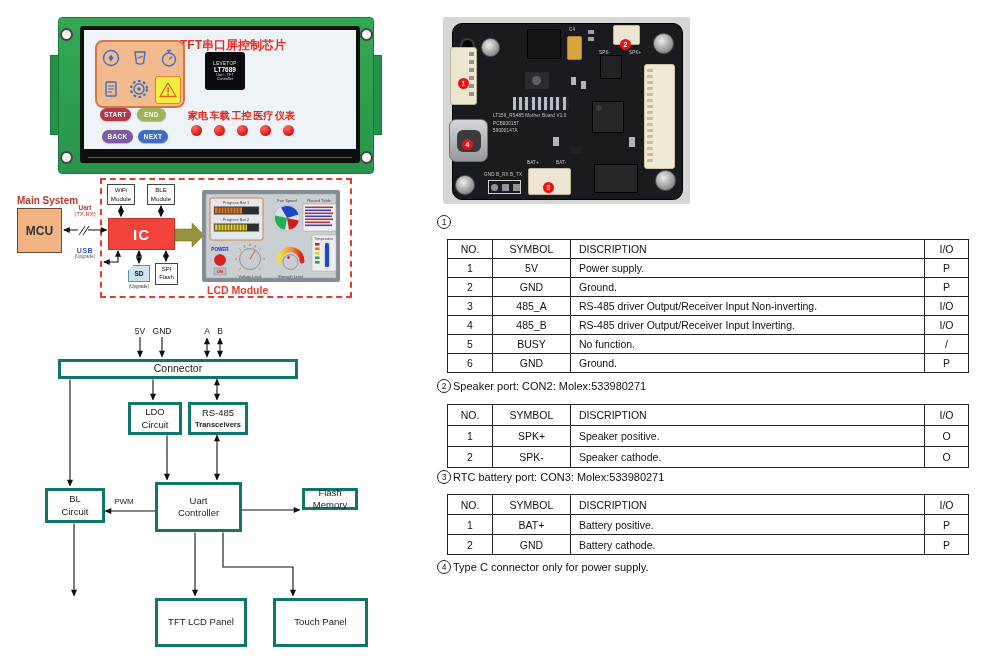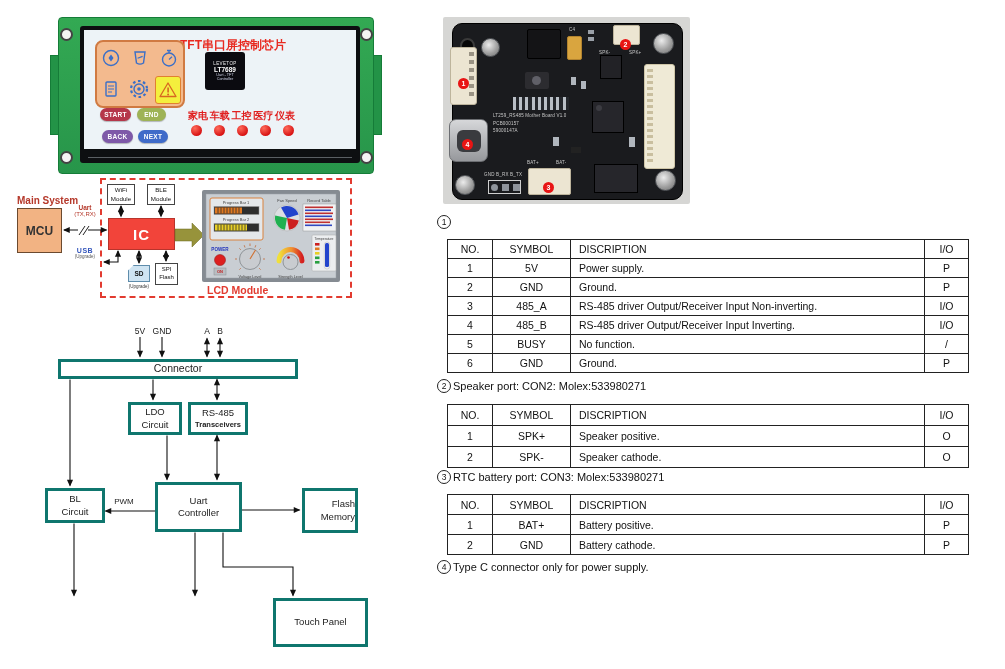--- a/index.html
+++ b/index.html
@@ -261,25 +261,26 @@
 
     <div class="bbox" style="left:10px;top:168px;width:60px;height:35px;">
       <span>BL</span>
       <span>Circuit</span>
     </div>
     <div class="pinlbl" style="left:76px;top:177px;width:26px;font-size:8px;">PWM</div>
     <div class="bbox" style="left:120px;top:162px;width:87px;height:50px;">
       <span>Uart</span>
       <span>Controller</span>
     </div>
-    <div class="bbox" style="left:267px;top:168px;width:56px;height:45px;align-items:flex-end;">
+    <div class="bbox" style="left:267px;top:168px;width:56px;height:22px;">
       <span>Flash</span>
       <span>Memory</span>
     </div>
 
+    <div class="bbox" style="left:120px;top:278px;width:92px;height:49px;">TFT LCD Panel</div>
     <div class="bbox" style="left:238px;top:278px;width:95px;height:49px;">Touch Panel</div>
 
     <svg class="abs" style="left:0;top:0;" width="345" height="340">
       <defs>
         <marker id="bdE" viewBox="0 0 8 8" refX="6.5" refY="4" markerWidth="7" markerHeight="7" orient="auto">
             <path d="M0.5,0.8 L7.5,4 L0.5,7.2 z" fill="#111"></path>
           </marker>
         <marker id="bdS" viewBox="0 0 8 8" refX="6.5" refY="4" markerWidth="7" markerHeight="7" orient="auto-start-reverse">
             <path d="M0.5,0.8 L7.5,4 L0.5,7.2 z" fill="#111"></path>
           </marker>

